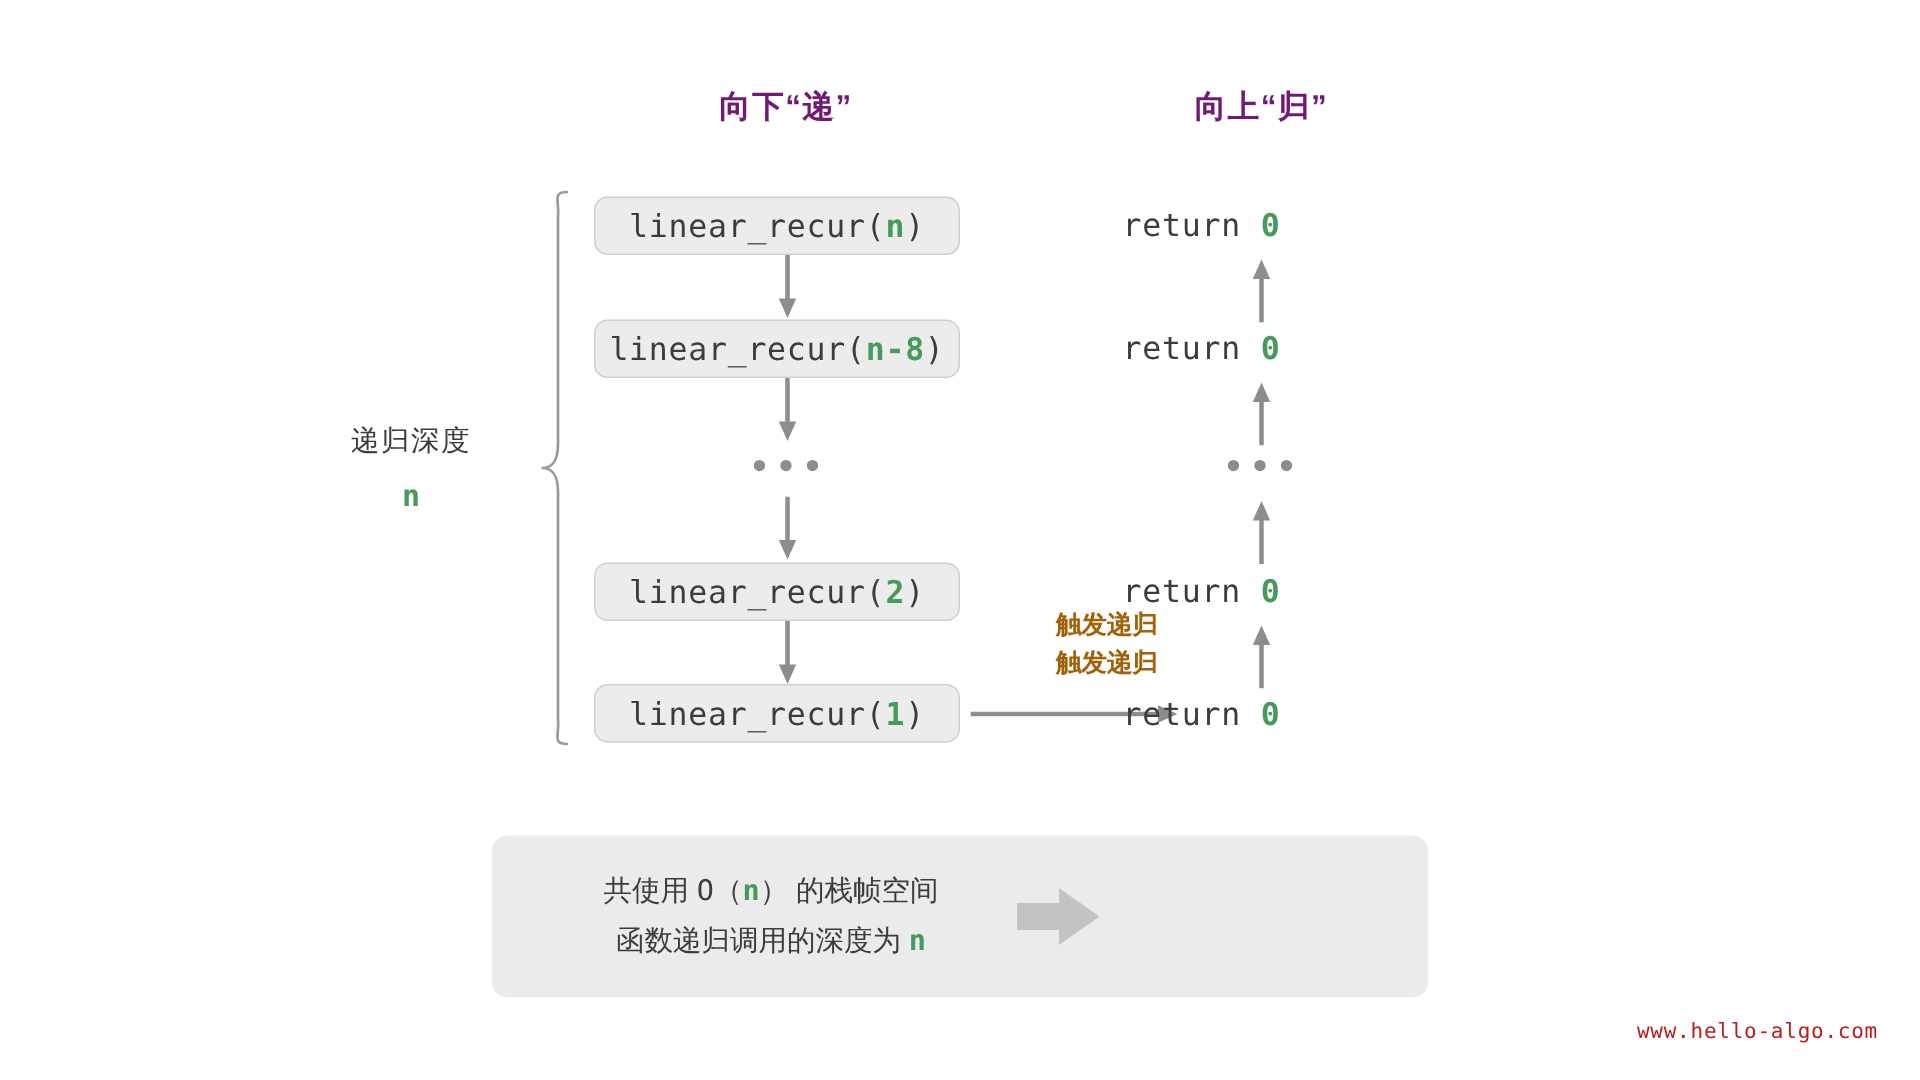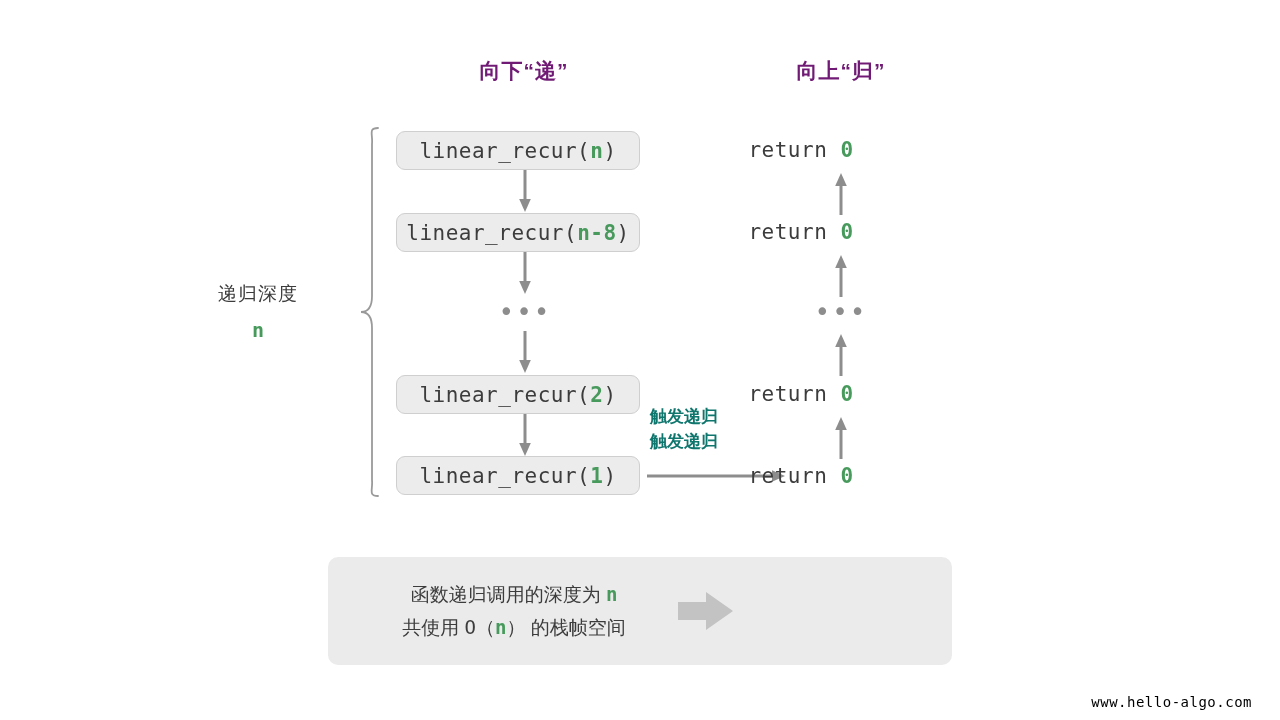--- a/index.html
+++ b/index.html
@@ -86,21 +86,21 @@
     letter-spacing: 2px;
     color: #8d8d8d;
     line-height: 1;
   }
 
   
   #depth-brace { position: absolute; left: 358px; top: 126px; }
 
   #depth-label {
     position: absolute;
-    left: 258px;
+    left: 274px;
     top: 281px;
     transform: translateX(-50%);
     text-align: center;
     white-space: nowrap;
   }
   #depth-label .title {
     display: block;
     font-size: 19px;
     color: #3c3c3c;
     letter-spacing: 1px;
@@ -110,27 +110,27 @@
     margin-top: 11px;
     font-family: "DejaVu Sans Mono", "Liberation Mono", monospace;
     font-size: 20px;
     font-weight: bold;
     color: #479a5c;
   }
 
   
   #trigger-note {
     position: absolute;
-    left: 684px;
+    left: 738px;
     top: 405px;
     transform: translateX(-50%);
     text-align: center;
     font-size: 17px;
     font-weight: bold;
-    color: #0f766e;
+    color: #a16207;
     line-height: 1.45;
     white-space: nowrap;
   }
 
   
   #summary-panel {
     position: absolute;
     left: 328px;
     top: 557px;
     width: 624px;
@@ -181,24 +181,24 @@
     letter-spacing: 1px;
   }
   #summary-right .sr-value .mono {
     font-family: "DejaVu Sans Mono", "Liberation Mono", monospace;
   }
 
   
   #watermark {
     position: absolute;
     right: 28px;
-    bottom: 10px;
+    bottom: 24px;
     font-family: "DejaVu Sans Mono", "Liberation Mono", monospace;
     font-size: 14px;
-    color: #000000;
+    color: #b91c1c;
     letter-spacing: 0.5px;
   }
 </style>
 </head>
 <body>
 
 <div class="stage">
 
   <div class="col-header" id="header-descend">向下“递”</div>
   <div class="col-header" id="header-ascend">向上“归”</div>
@@ -306,22 +306,22 @@
     <polygon points="8,1 2.2,14 13.8,14" fill="#8d8d8d"></polygon>
   </svg>
 
   <div class="ret-label" style="top:464px">
     <span>return</span>
     <span class="val">0</span>
   </div>
 
   <div id="summary-panel">
     <div id="summary-left">
+      <div><span>共使用 </span><span class="mono">O（</span><span class="g">n</span><span class="mono">）</span><span> 的栈帧空间</span></div>
       <div><span>函数递归调用的深度为 </span><span class="g">n</span></div>
-      <div><span>共使用 </span><span class="mono">O（</span><span class="g">n</span><span class="mono">）</span><span> 的栈帧空间</span></div>
     </div>
 
     <div id="summary-arrow">
       <svg width="56" height="40" viewBox="0 0 56 40">
         <polygon points="0,11 28,11 28,1 55,20 28,39 28,29 0,29" fill="#c3c3c3"></polygon>
       </svg>
     </div>
 
   </div>
 

